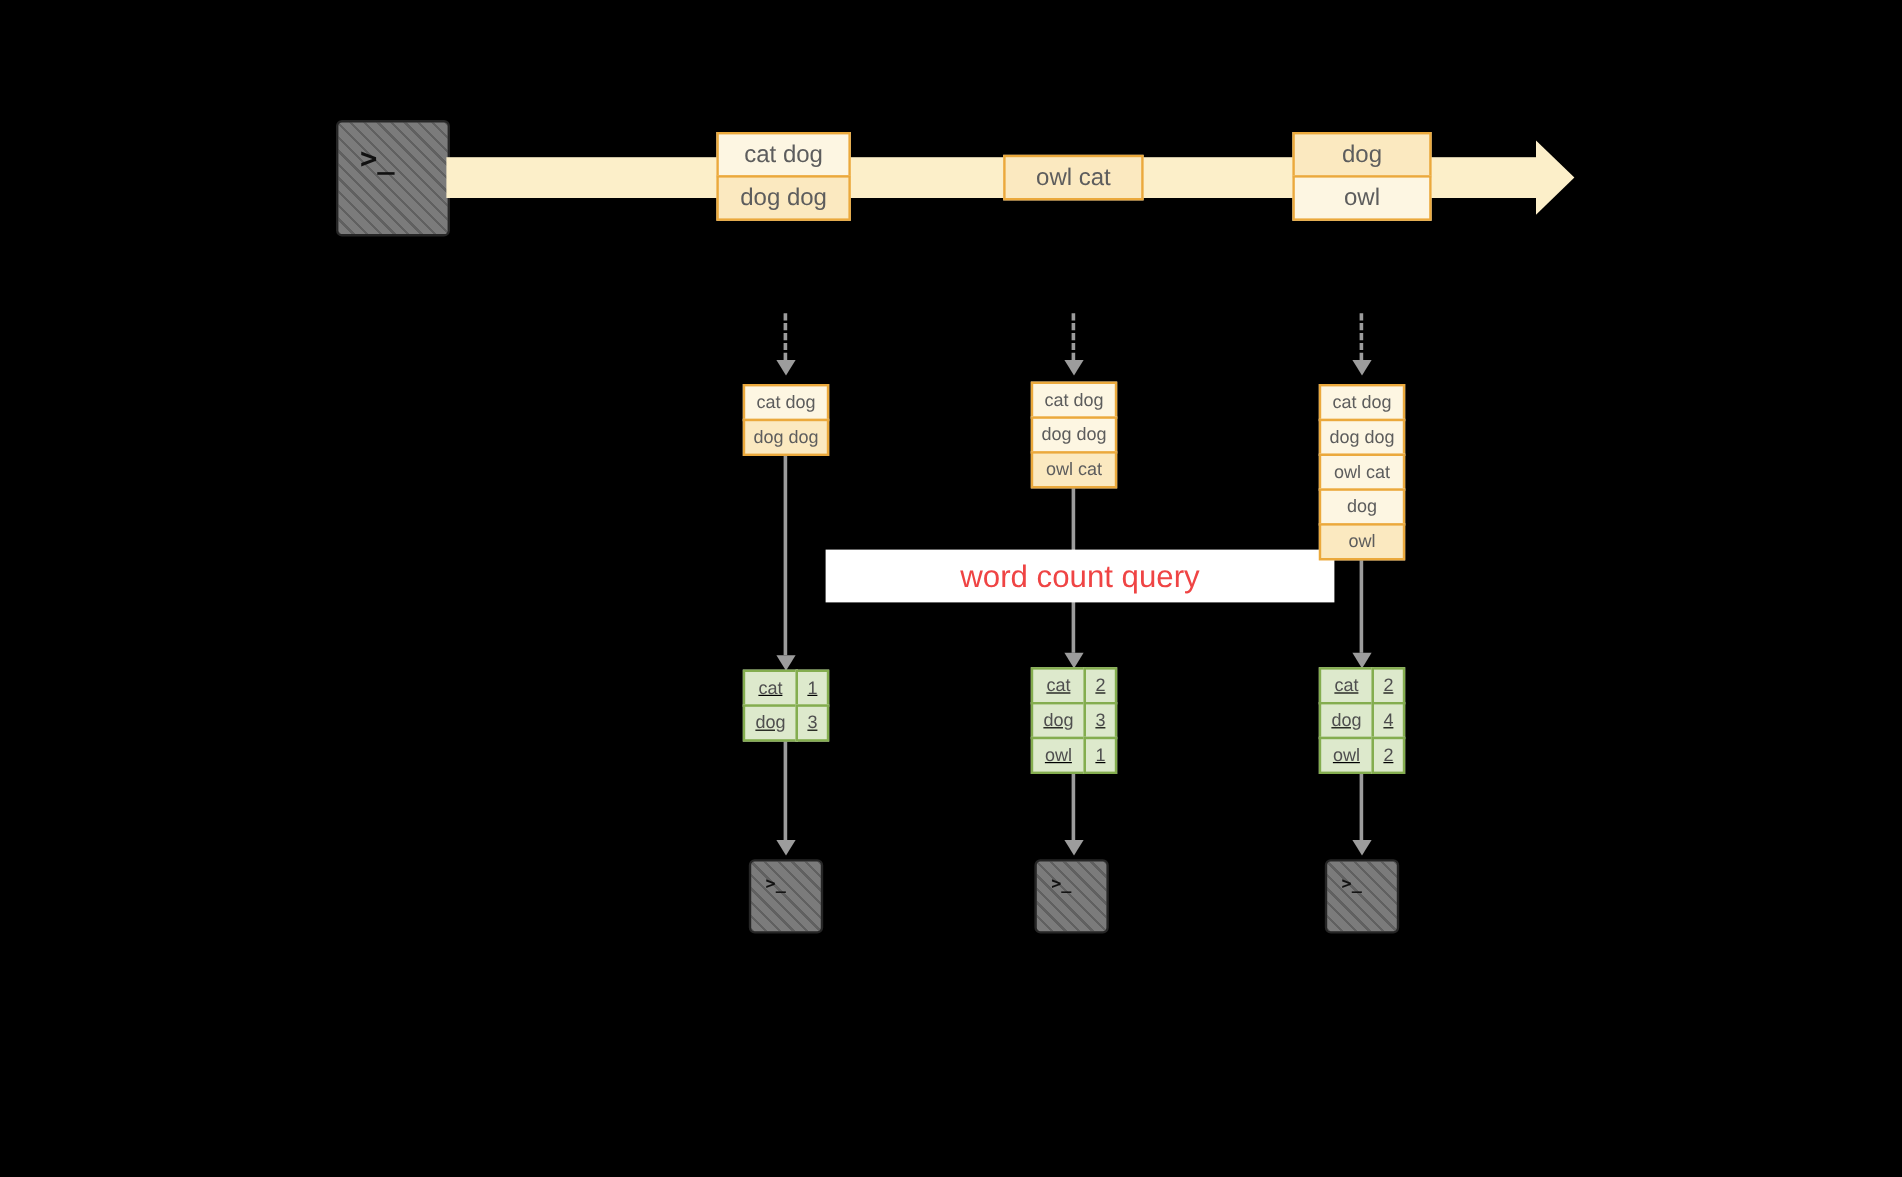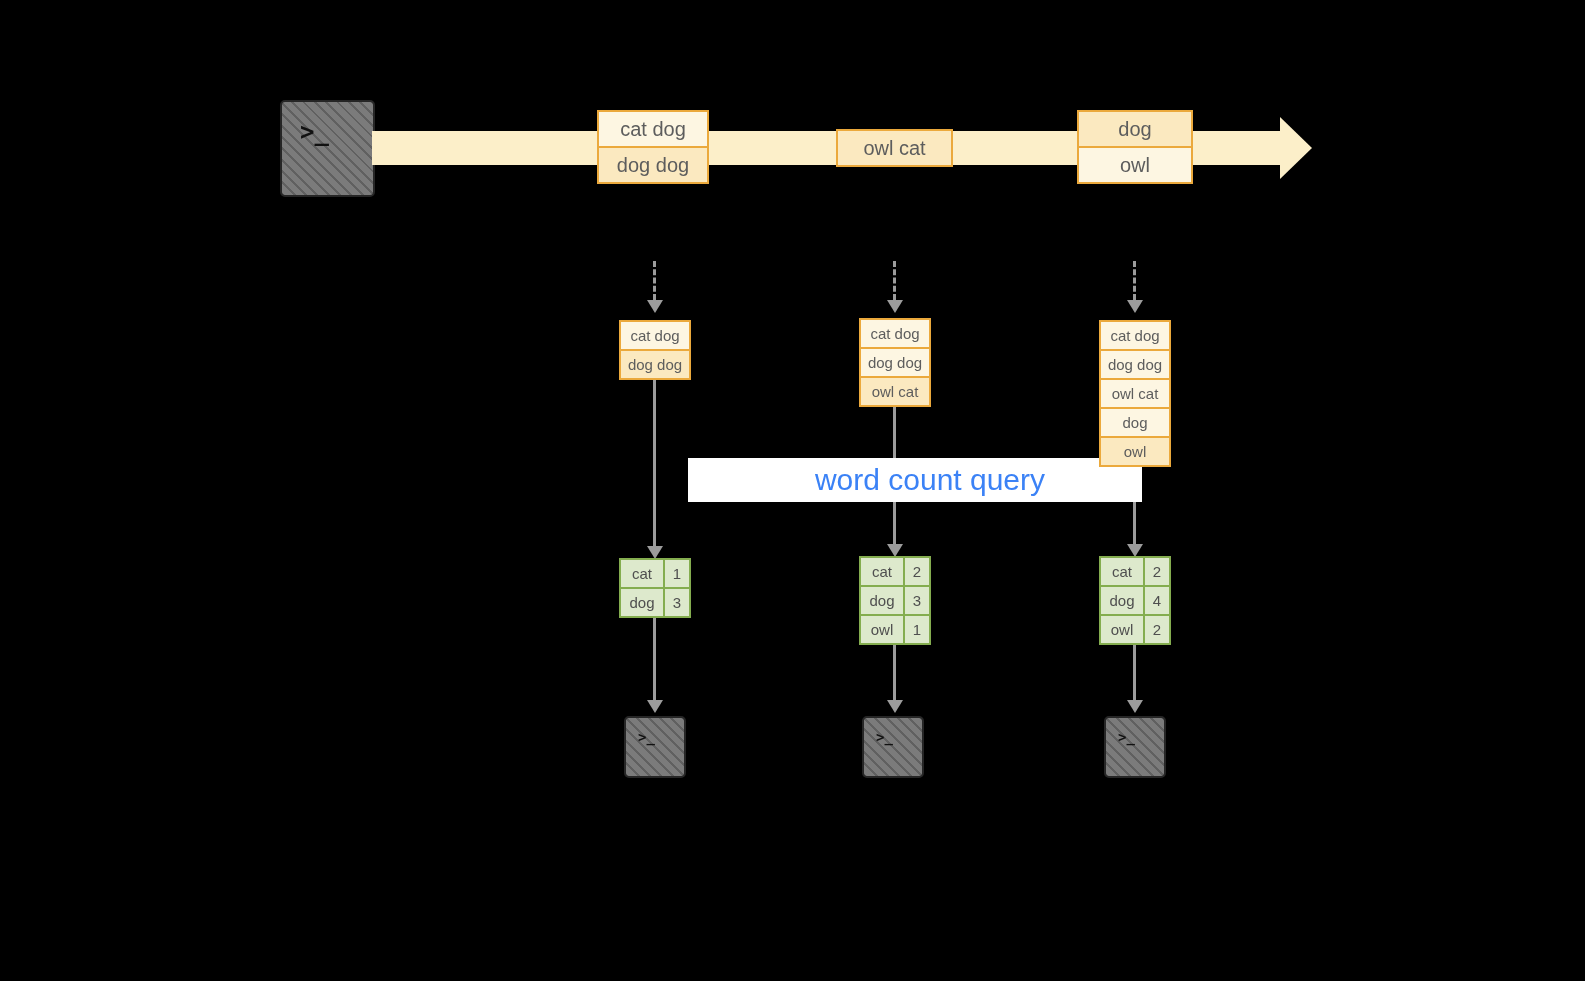--- a/index.html
+++ b/index.html
@@ -61,26 +61,26 @@
   .vhead{
     width:0;height:0;z-index:1;
     border-left:8px solid transparent;border-right:8px solid transparent;
     border-top:13px solid var(--arrow-gray,#9c9c9c);
   }
 
   
   .banner{
     background:var(--banner-bg,#ffffff);z-index:5;
     display:flex;align-items:center;justify-content:center;
-    font-size:30px;color:#3b82f6;padding-left:30px;
+    font-size:26px;color:#ef4444;
   }
 
   
   .rtable{display:flex;flex-direction:column;z-index:6;}
-  .rrow{display:flex;}
+  .rrow{display:flex;text-decoration:underline;}
   .rrow + .rrow{margin-top:-2px;}
   .cell{
     box-sizing:border-box;height:31px;
     border:2px solid var(--green-border,#84ad4f);
     background:var(--green-fill,#dde9cc);
     display:flex;align-items:center;justify-content:center;
     font-size:15px;color:#4f4f4f;
   }
   .cell.word{width:46px;}
   .cell.count{width:28px;margin-left:-2px;}

